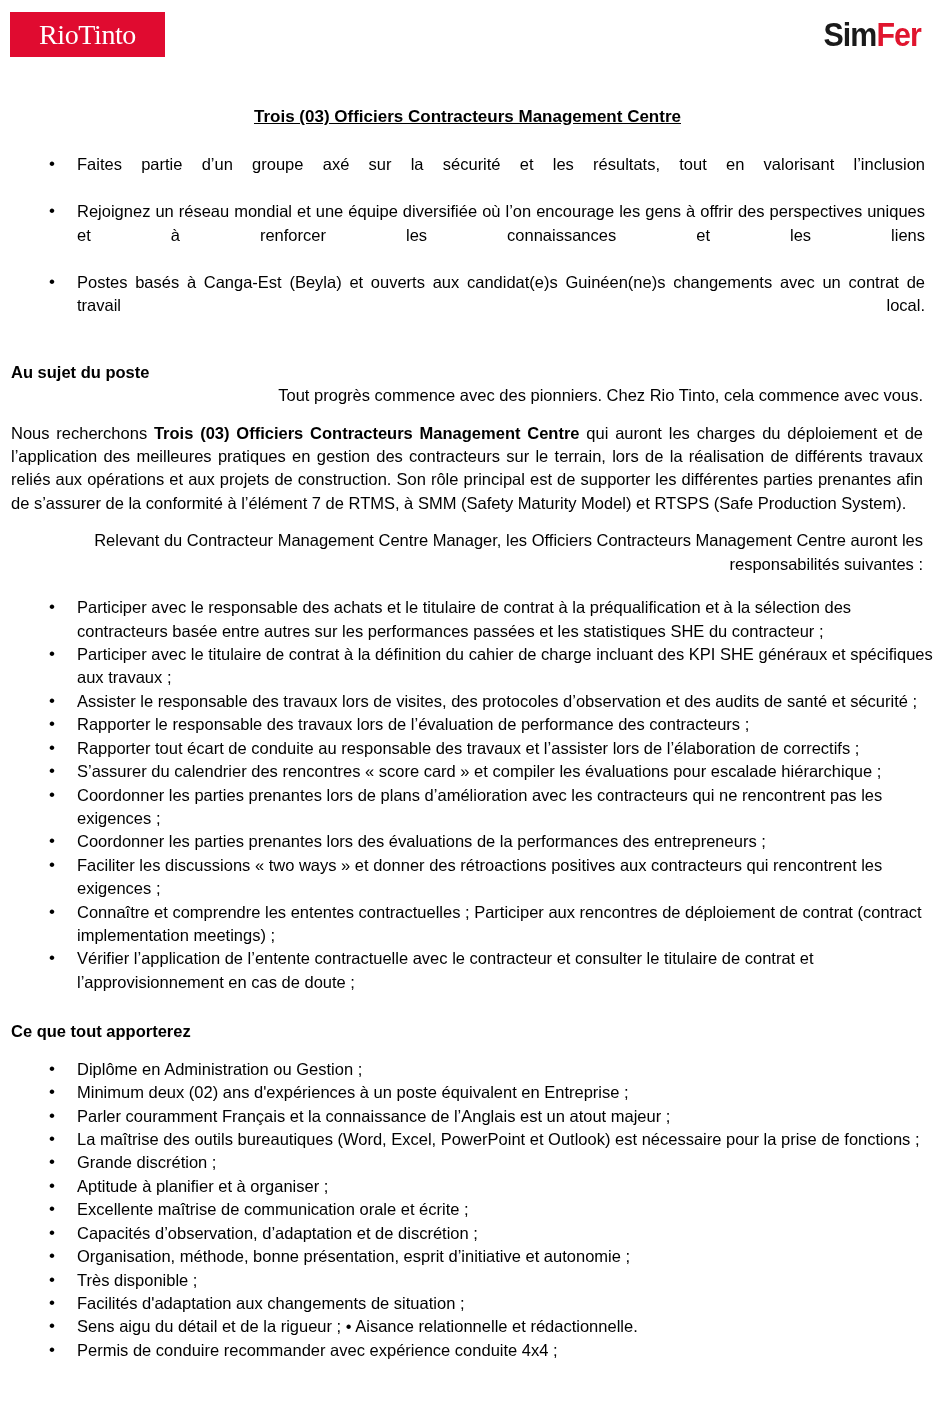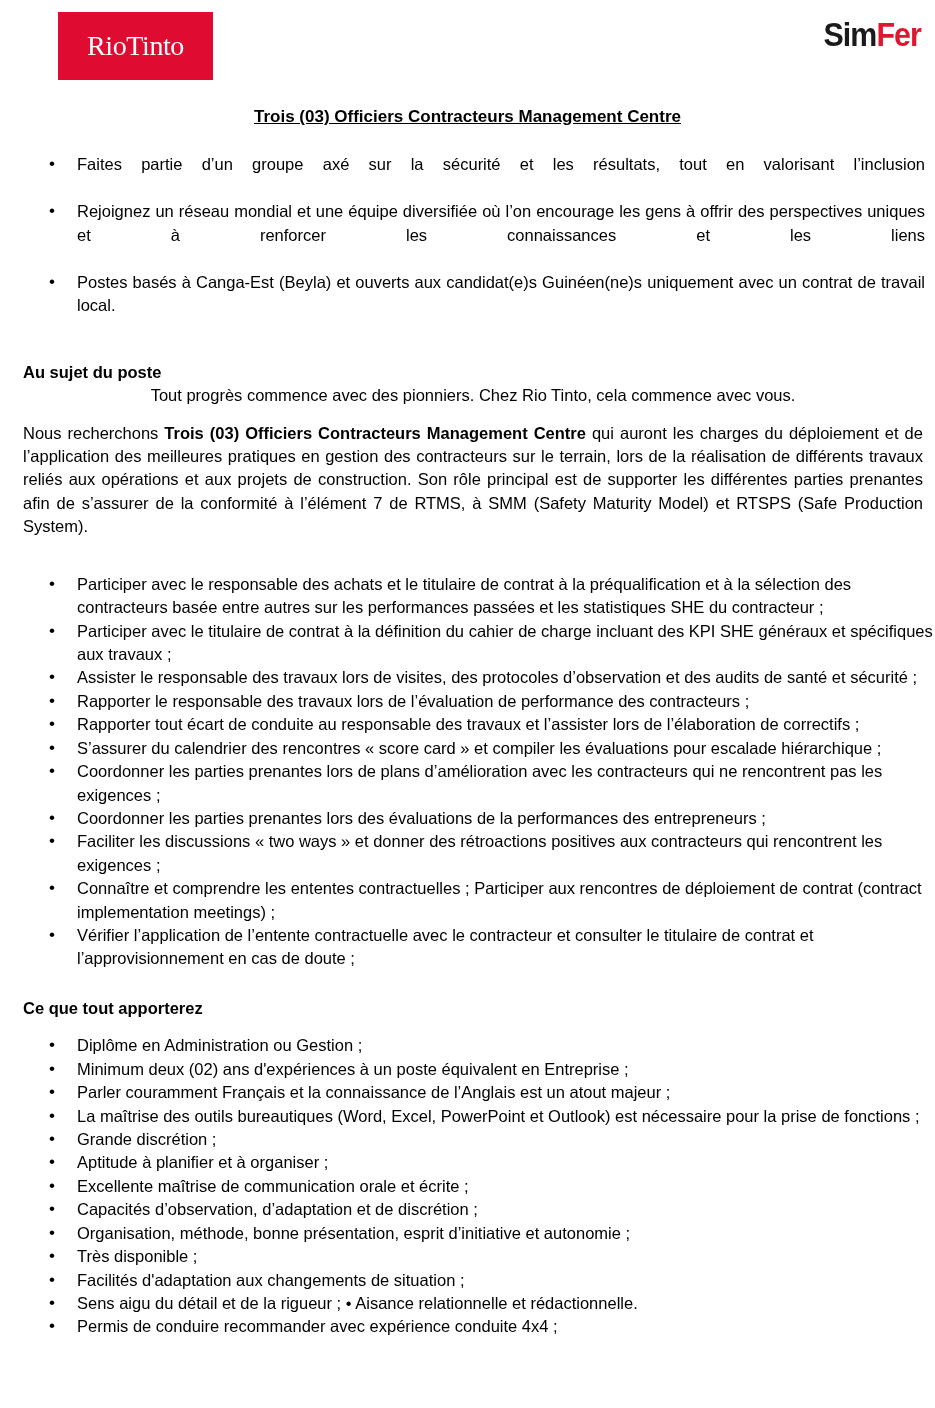--- a/index.html
+++ b/index.html
@@ -28,26 +28,25 @@
   .header {
     position: relative;
     height: 80px;
     width: 935px;
   }
   .logo-riotinto {
     position: absolute;
     left: 10px;
     top: 12px;
     width: 155px;
-    height: 68px;
+    height: 45px;
     background: #E00B30;
     display: flex;
     align-items: center;
     justify-content: center;
-    margin-left: 48px;
   }
   .logo-riotinto-text {
     font-family: "Liberation Serif", serif;
     font-size: 28px;
     color: #ffffff;
     letter-spacing: -0.4px;
     line-height: 1;
     white-space: nowrap;
   }
   .logo-simfer {
@@ -72,29 +71,29 @@
     font-size: 17px;
     font-weight: bold;
     text-decoration: underline;
     margin: 27px 0 0 0;
     padding: 0 20px;
     line-height: 1.2;
   }
 
   
   .body-col {
-    padding: 0 12px 0 23px;
+    padding: 0 12px 0 11px;
   }
   p.para {
     font-size: 16.5px;
     line-height: 1.42;
     margin: 0;
     text-align: justify;
   }
-  p.para.nojust { text-align: center; }
+  p.para.nojust { text-align: right; }
   .section-head {
     font-size: 16.5px;
     font-weight: bold;
     margin: 0;
     line-height: 1.42;
   }
 
   .gap-sm { height: 14px; }
   .gap-md { height: 20px; }
   .gap-lg { height: 26px; }
@@ -146,35 +145,36 @@
     </div>
   </div>
 
   <h1 class="doc-title">Trois (03) Officiers Contracteurs Management Centre</h1>
 
   <div class="gap-lg"></div>
 
   <ul class="bullets justify">
     <li>Faites partie d’un groupe axé sur la sécurité et les résultats, tout en valorisant l’inclusion</li>
     <li>Rejoignez un réseau mondial et une équipe diversifiée où l’on encourage les gens à offrir des perspectives uniques et à renforcer les connaissances et les liens</li>
-    <li>Postes basés à Canga-Est (Beyla) et ouverts aux candidat(e)s Guinéen(ne)s uniquement avec un contrat de travail local.</li>
+    <li>Postes basés à Canga-Est (Beyla) et ouverts aux candidat(e)s Guinéen(ne)s changements avec un contrat de travail local.</li>
   </ul>
 
   <div class="gap-md"></div>
 
   <div class="body-col">
     <p class="section-head">Au sujet du poste</p>
     <p class="para nojust">Tout progrès commence avec des pionniers. Chez Rio Tinto, cela commence avec vous.</p>
 
     <div class="gap-sm"></div>
 
     <p class="para"><span>Nous recherchons </span><b>Trois (03) Officiers Contracteurs Management Centre</b><span> qui auront les charges du déploiement et de l’application des meilleures pratiques en gestion des contracteurs sur le terrain, lors de la réalisation de différents travaux reliés aux opérations et aux projets de construction. Son rôle principal est de supporter les différentes parties prenantes afin de s’assurer de la conformité à l’élément 7 de RTMS, à SMM (Safety Maturity Model) et RTSPS (Safe Production System).</span></p>
 
     <div class="gap-sm"></div>
 
+    <p class="para nojust">Relevant du Contracteur Management Centre Manager, les Officiers Contracteurs Management Centre auront les responsabilités suivantes :</p>
   </div>
 
   <div class="gap-md"></div>
 
   <ul class="bullets">
     <li>Participer avec le responsable des achats et le titulaire de contrat à la préqualification et à la sélection des contracteurs basée entre autres sur les performances passées et les statistiques SHE du contracteur ;</li>
     <li>Participer avec le titulaire de contrat à la définition du cahier de charge incluant des KPI SHE généraux et spécifiques aux travaux ;</li>
     <li>Assister le responsable des travaux lors de visites, des protocoles d’observation et des audits de santé et sécurité ;</li>
     <li>Rapporter le responsable des travaux lors de l’évaluation de performance des contracteurs ;</li>
     <li>Rapporter tout écart de conduite au responsable des travaux et l’assister lors de l’élaboration de correctifs ;</li>

